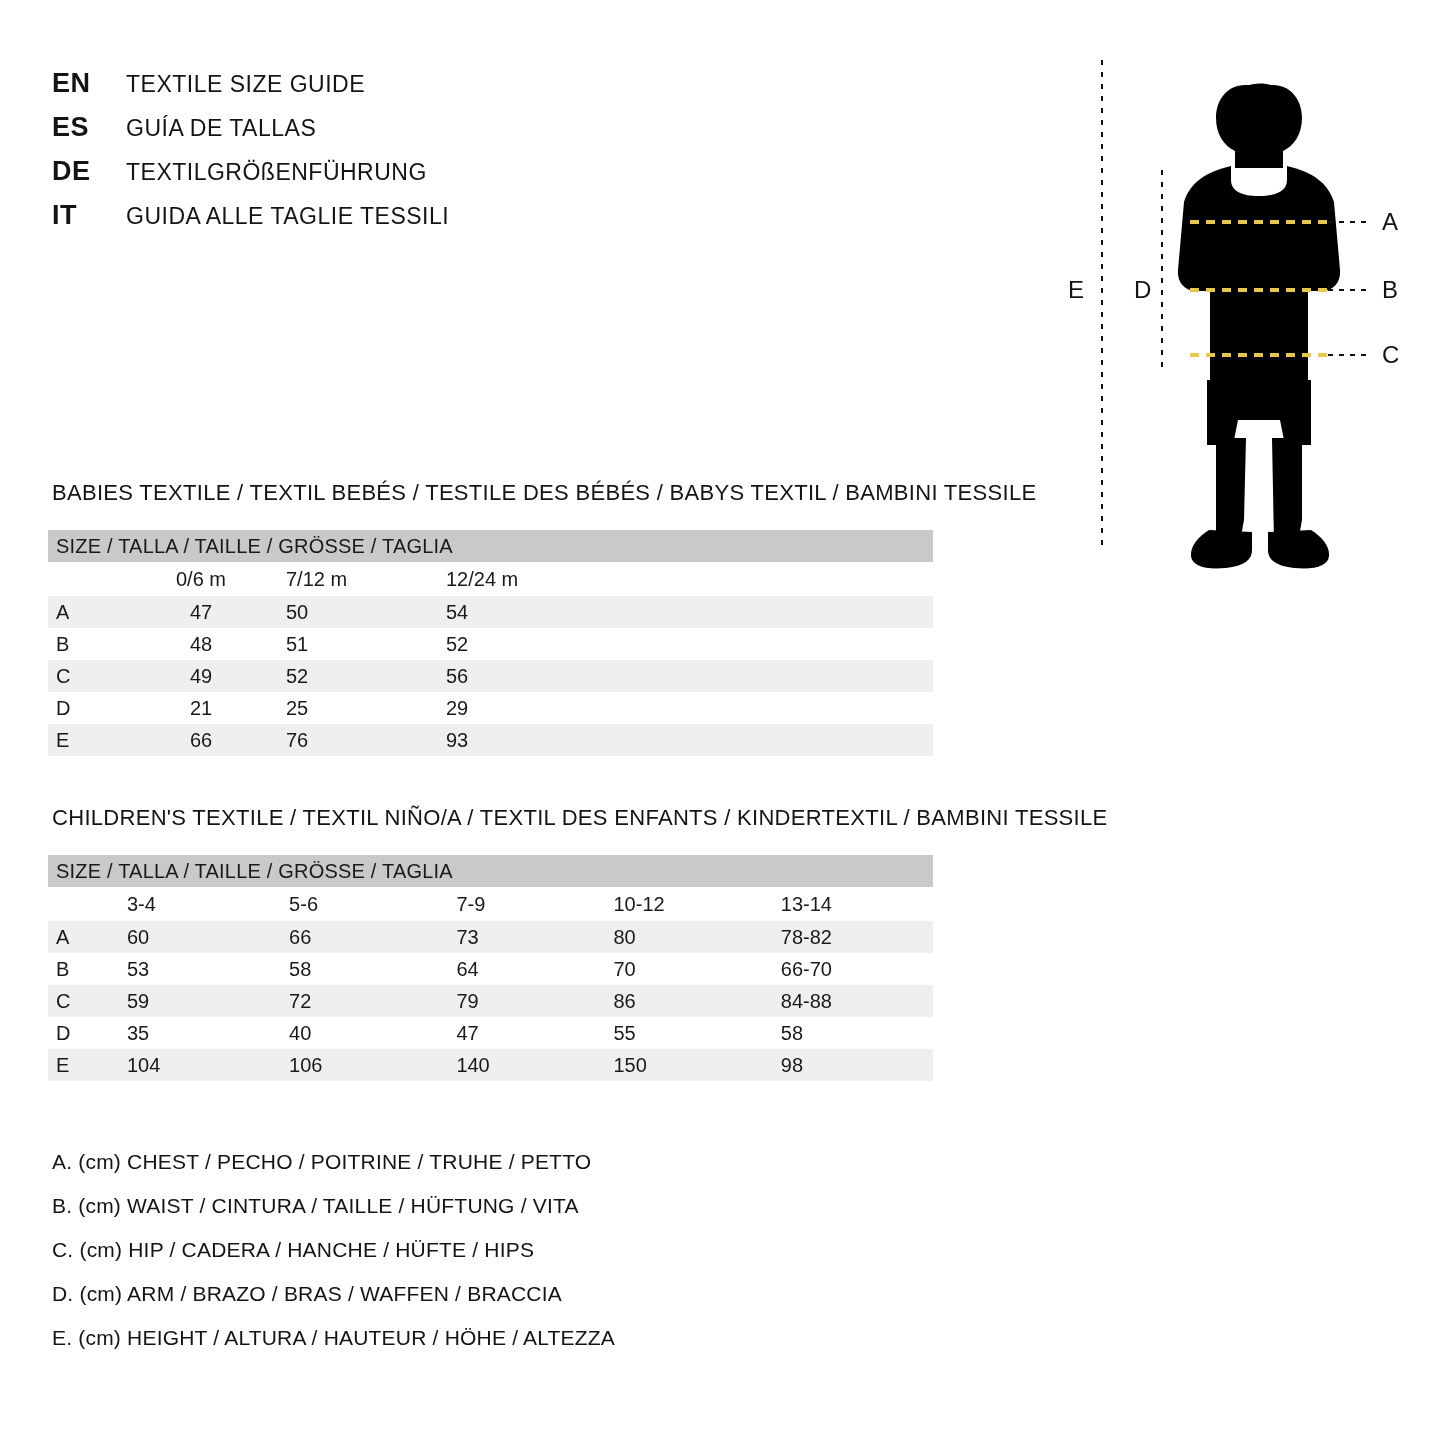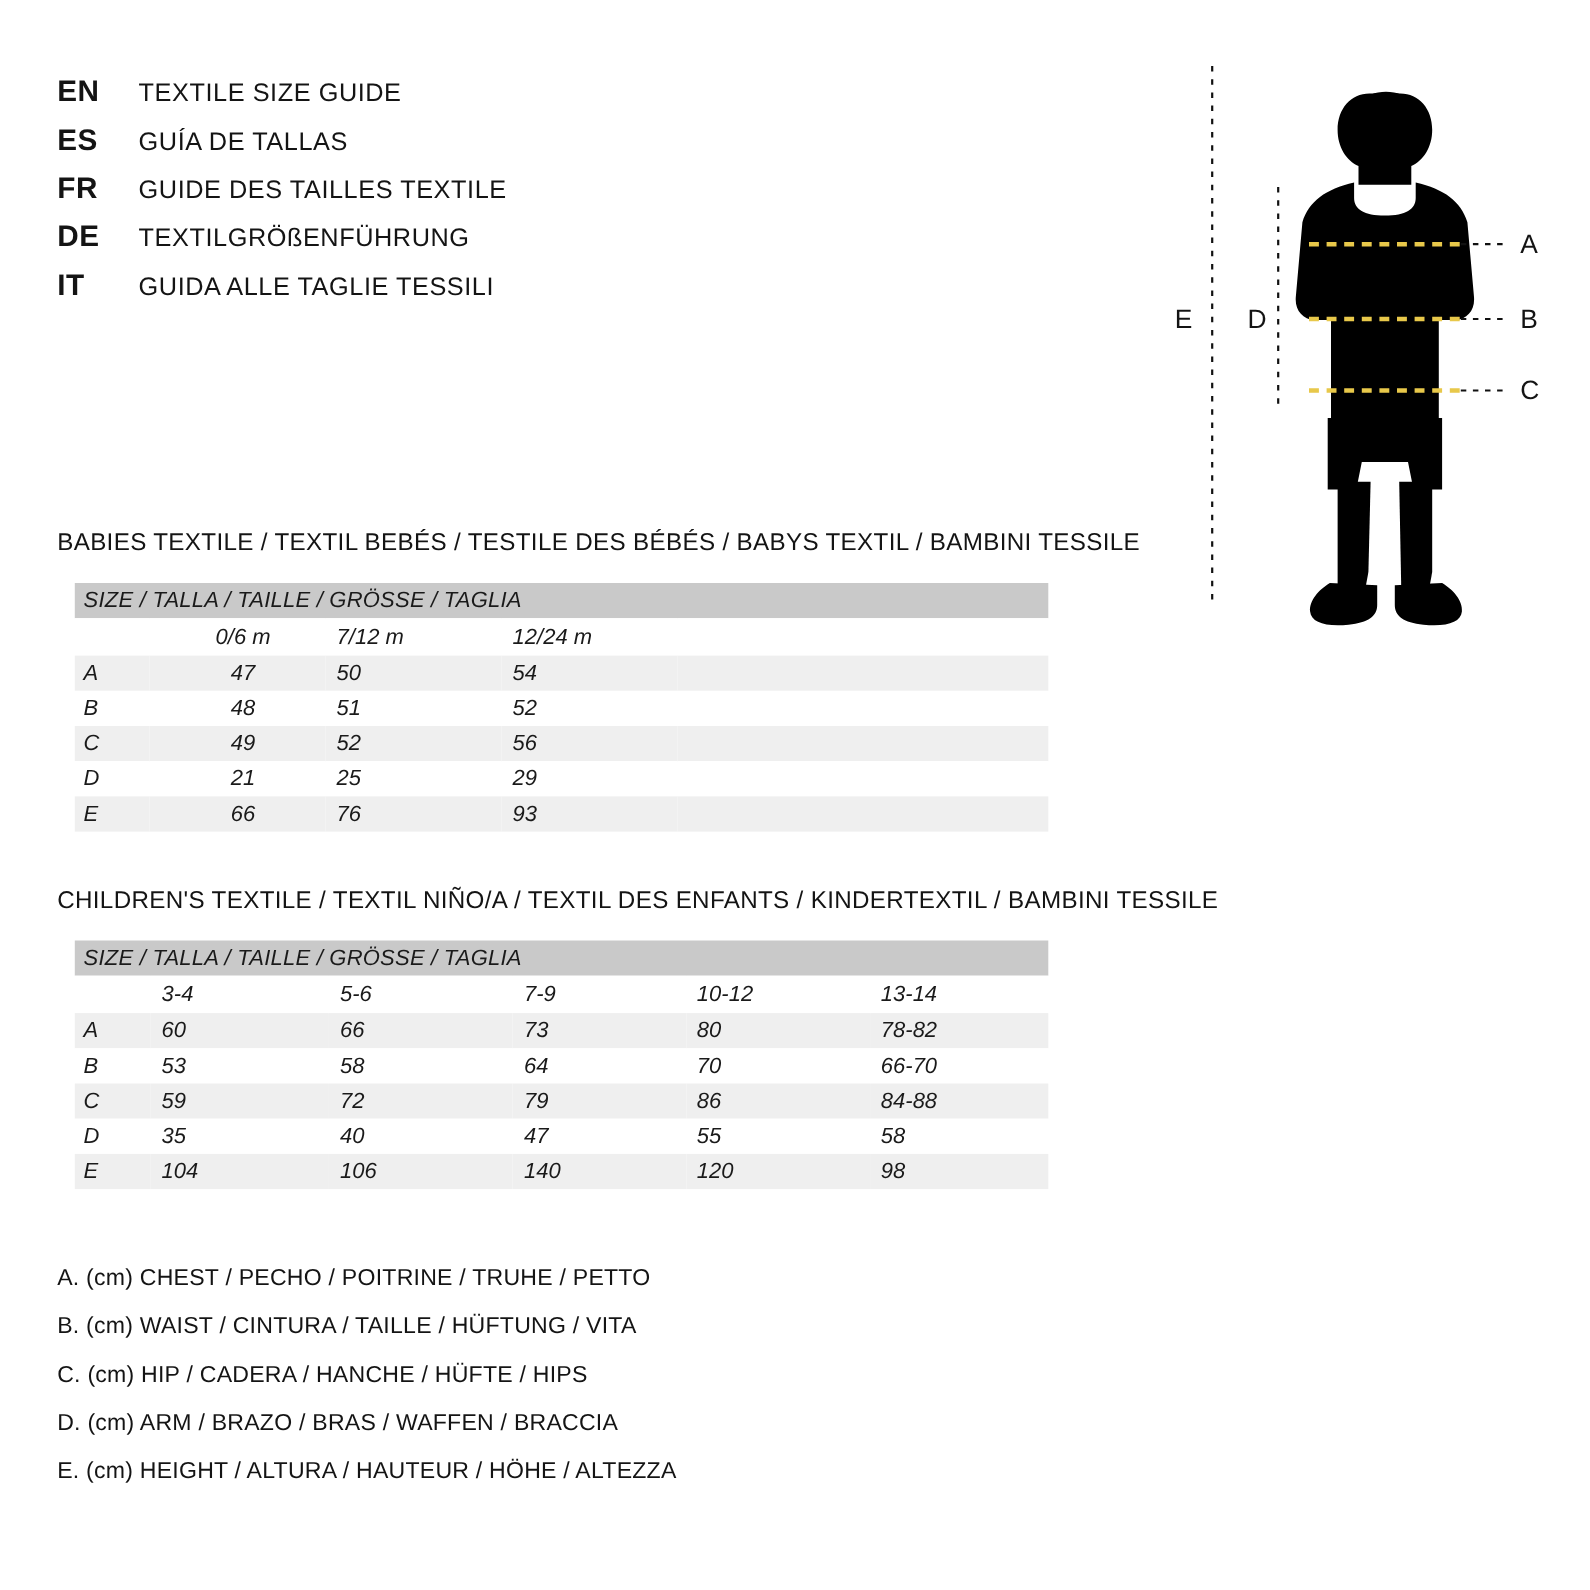--- a/index.html
+++ b/index.html
@@ -60,25 +60,24 @@
     letter-spacing: 0.3px;
     color: #141414;
     white-space: nowrap;
   }
   #babies-heading { top: 480px; }
   #children-heading { top: 805px; text-align: right; }
 
   
   .size-table {
     position: absolute;
-    left: 68px;
+    left: 48px;
     border-collapse: collapse;
     font-size: 20px;
     color: #1a1a1a;
-    font-style: italic;
   }
   #babies-table { top: 530px; width: 885px; }
   #children-table { top: 855px; width: 885px; }
 
   .size-table tr { height: 32px; }
   .size-table td { padding: 0; vertical-align: middle; }
 
   .hdr-bar td {
     background: #c9c9c9;
     height: 32px;
@@ -132,24 +131,20 @@
 <div class="titles">
   <div class="title-row">
     <span class="title-lang">EN</span>
     <span class="title-text">TEXTILE SIZE GUIDE</span>
   </div>
   <div class="title-row">
     <span class="title-lang">ES</span>
     <span class="title-text">GUÍA DE TALLAS</span>
   </div>
   <div class="title-row">
-    <span class="title-lang">FR</span>
-    <span class="title-text">GUIDE DES TAILLES TEXTILE</span>
-  </div>
-  <div class="title-row">
     <span class="title-lang">DE</span>
     <span class="title-text">TEXTILGRÖßENFÜHRUNG</span>
   </div>
   <div class="title-row">
     <span class="title-lang">IT</span>
     <span class="title-text">GUIDA ALLE TAGLIE TESSILI</span>
   </div>
 </div>
 
 <div class="figure">
@@ -384,21 +379,21 @@
       <td class="c1">
           <div class="val-inner">104</div>
         </td>
       <td class="c2">
           <div class="val-inner">106</div>
         </td>
       <td class="c3">
           <div class="val-inner">140</div>
         </td>
       <td class="c4">
-          <div class="val-inner">120</div>
+          <div class="val-inner">150</div>
         </td>
       <td class="c5">
           <div class="val-inner">98</div>
         </td>
     </tr>
   </tbody>
 </table>
 
 <div class="legend">
   <div class="legend-line">A. (cm) CHEST / PECHO / POITRINE / TRUHE / PETTO</div>

